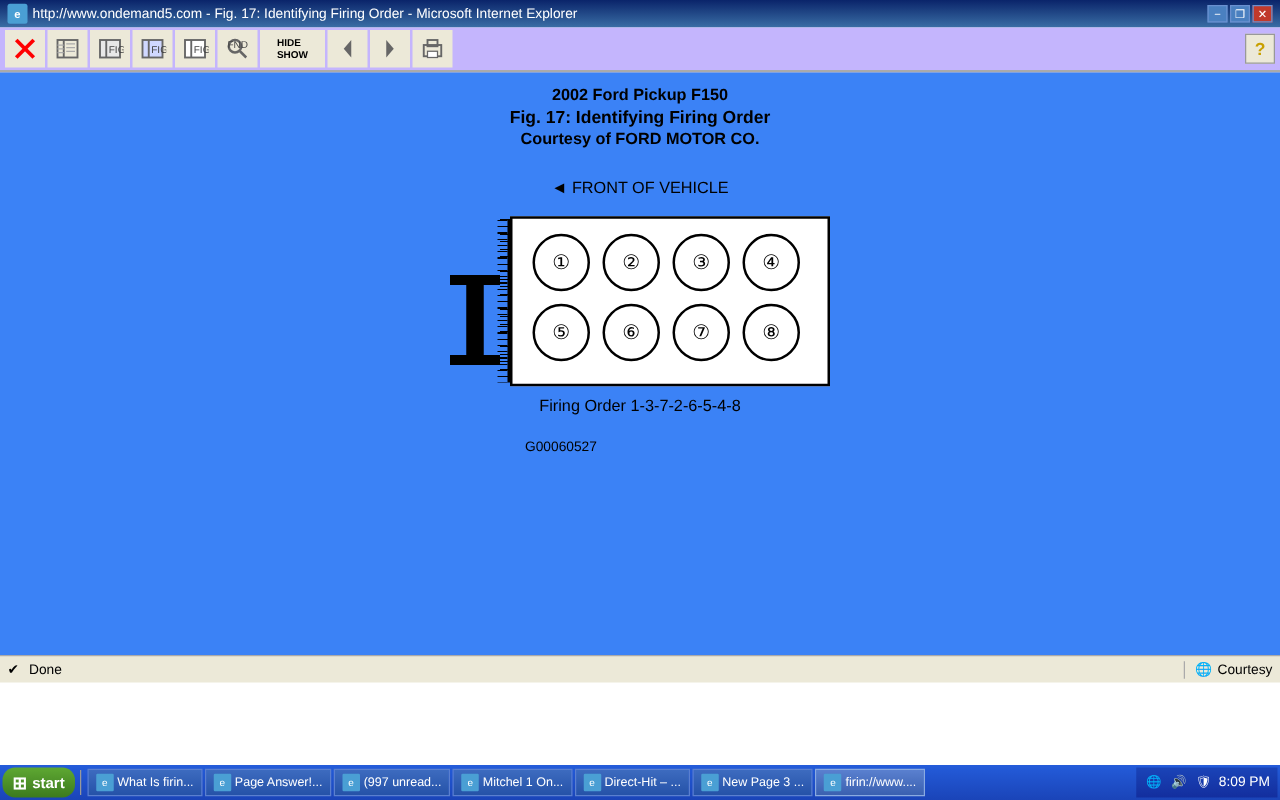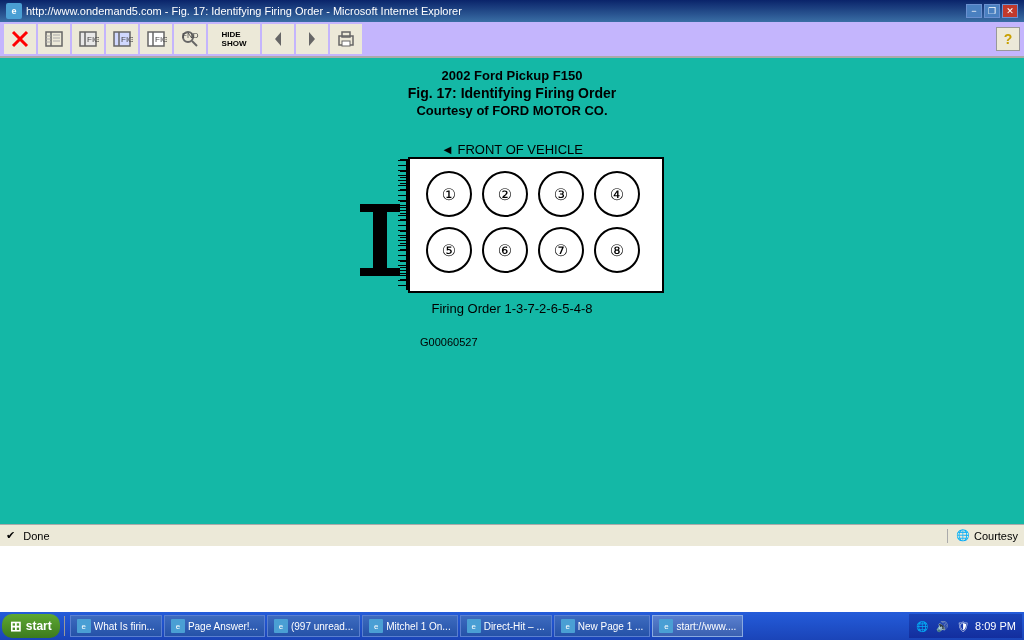--- a/index.html
+++ b/index.html
@@ -45,21 +45,21 @@
       border: 1px solid transparent;
       display: flex; align-items: center; justify-content: center;
       cursor: pointer; font-size: 10px;
     }
     .tb-btn svg { width: 22px; height: 22px; }
     .tb-separator { width: 2px; height: 24px; border-left: 1px solid #999; margin: 0 2px; }
     .tb-btn.wide { width: 52px; font-size: 9px; }
 
     
     #content {
-      background: #14b8a6;
+      background: #3b82f6;
       width: 100%;
       height: calc(640px - 22px - 20px - 36px - 24px - 22px - 24px);
       overflow: auto;
       display: flex;
       flex-direction: column;
       align-items: center;
       padding: 10px 20px;
     }
 
     .page-title { font-size: 13px; font-weight: bold; text-align: center; margin-bottom: 2px; }
@@ -70,21 +70,21 @@
     #diagram-container {
       display: flex;
       flex-direction: column;
       align-items: center;
       margin-top: 8px;
     }
 
     #front-label {
       font-size: 13px;
       font-weight: normal;
-      margin-bottom: 0;
+      margin-bottom: 16px;
       display: flex;
       align-items: center;
       gap: 4px;
     }
 
     #engine-diagram {
       display: flex;
       align-items: center;
       gap: 0;
     }
@@ -412,25 +412,25 @@
   <div class="taskbar-item">
     <div class="taskbar-icon">e</div>
     <span>Mitchel 1 On...</span>
   </div>
   <div class="taskbar-item">
     <div class="taskbar-icon">e</div>
     <span>Direct-Hit – ...</span>
   </div>
   <div class="taskbar-item">
     <div class="taskbar-icon">e</div>
-    <span>New Page 1 ...</span>
+    <span>New Page 3 ...</span>
   </div>
   <div class="taskbar-item active">
     <div class="taskbar-icon">e</div>
-    <span>start://www....</span>
+    <span>firin://www....</span>
   </div>
 
   <div id="system-tray">
     <span class="tray-icon">🌐</span>
     <span class="tray-icon">🔊</span>
     <span class="tray-icon">🛡</span>
     <span style="font-size:11px;color:white;">8:09 PM</span>
   </div>
 </div>
 

